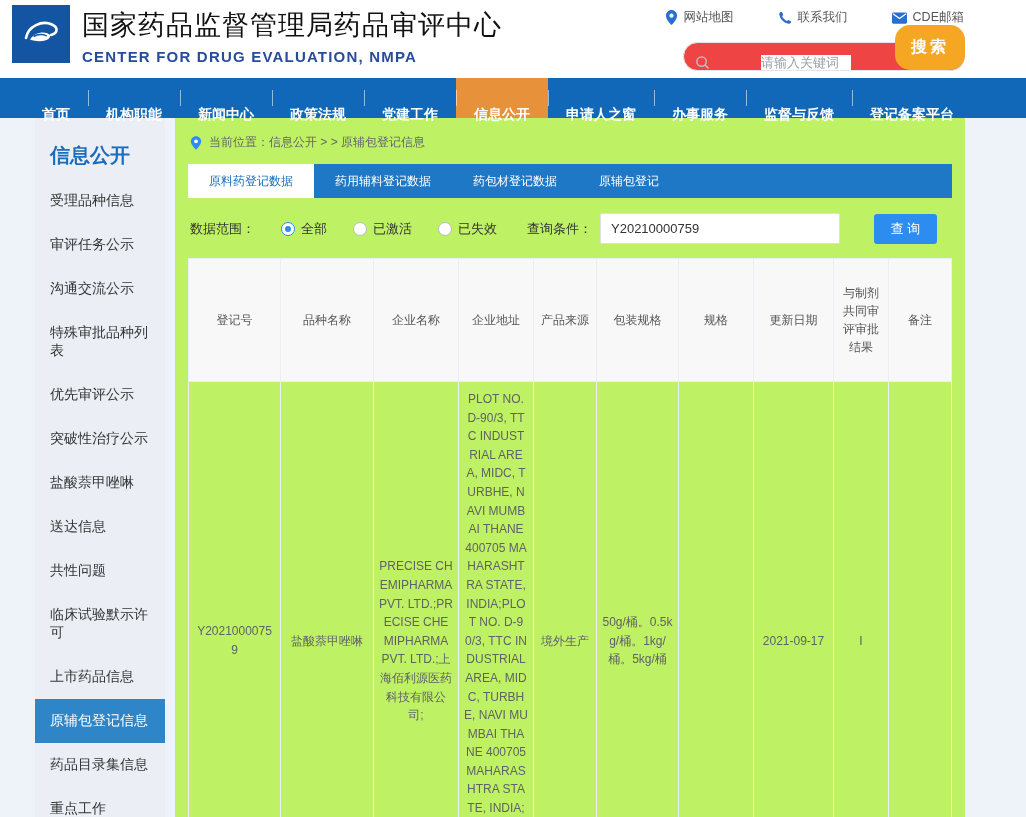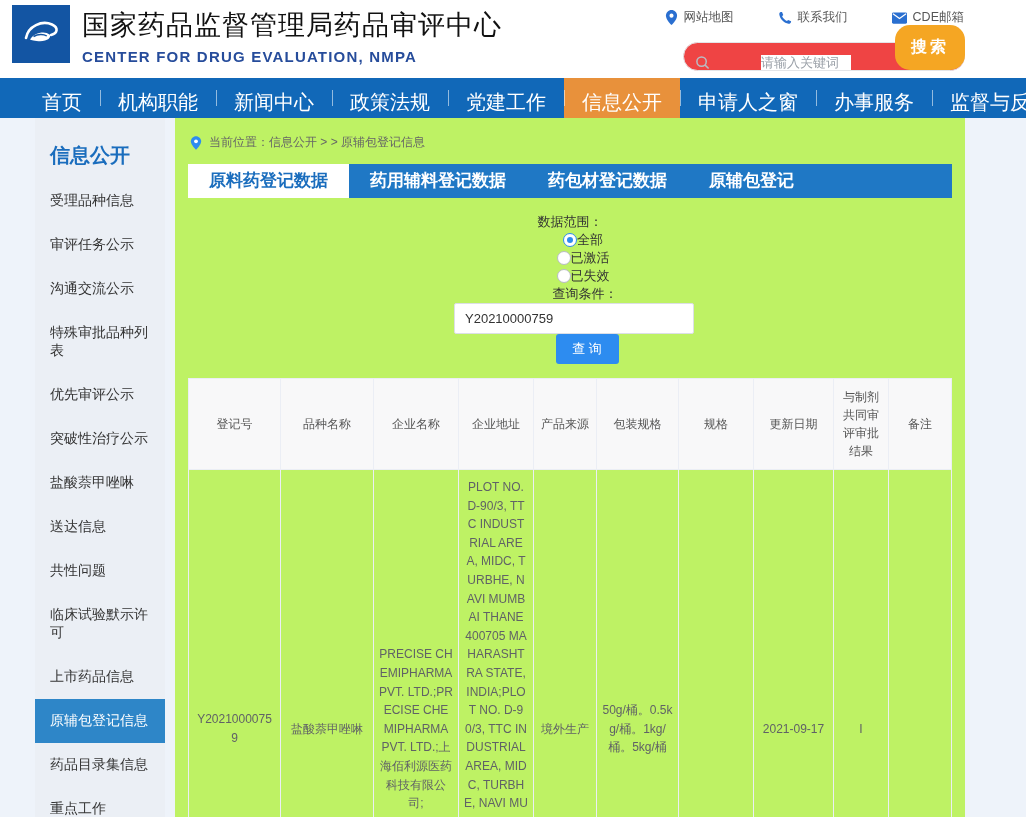--- a/index.html
+++ b/index.html
@@ -18,54 +18,54 @@
   .search-bar { position:absolute; right:61px; top:42px; width:282px; height:29px; border:1px solid #e3e5e8;
     border-radius:15px; background:#ef4444; display:flex; align-items:flex-end; padding-left:11px;gap:44px; }
   .search-bar input { border:none; outline:none; flex:1; font-size:13px; color:#333; margin-left:7px; min-width:0;
     font-family:inherit; }
   .search-bar input::placeholder { color:#9aa0a8; }
   .search-btn { width:70px; height:45px; margin-right:-1px; border:none; border-radius:15px; background:#f5a623;
     color:#fff; font-size:16px; font-weight:bold; letter-spacing:3px; cursor:pointer; font-family:inherit; }
 
   
   .navbar { height:40px; background:#1168b8; display:flex; align-items:stretch; padding-left:24px; }
-  .nav-item { color:#fff; font-size:20px; font-weight:normal; line-height:40px; padding:4px 18px;
+  .nav-item { color:#fff; font-size:14px; font-weight:bold; line-height:40px; padding:16px 18px;
     position:relative; cursor:pointer; white-space:nowrap; }
   .nav-item + .nav-item::before { content:""; position:absolute; left:0; top:12px; height:16px; width:1px;
     background:rgba(255,255,255,.55); }
   .nav-item.active { background:#e8913b; }
 
   
   .content { display:flex; height:699px; padding-left:35px; background:#eef3fa; }
   .sidebar { width:130px; background:#ebeff5; flex:none; }
   .sb-title { color:#1a6dbd; font-size:20px; font-weight:bold; padding:24px 0 10px 15px; }
   .sb-item { font-size:14px; color:#333; padding:13px 4px 13px 15px; cursor:pointer; }
   .sb-item.active { background:#2e86c8; color:#fff; }
 
   .main { width:790px; margin-left:10px; background:#bef264; padding:10px 13px 0 13px; }
   .breadcrumb { display:flex; align-items:center; gap:7px; font-size:12px; color:#666; padding:6px 2px 13px 2px; }
 
   .tabbar { background:#1f78c5; height:34px; display:flex; }
-  .tab { color:#fff; font-size:17px; font-weight:bold; line-height:34px; padding:0 21px; cursor:pointer; white-space:nowrap; }
+  .tab { color:#fff; font-size:12px; font-weight:normal; line-height:34px; padding:0 21px; cursor:pointer; white-space:nowrap; }
   .tab.active { background:#fff; color:#1a6dbd; }
 
-  .filterbar { display:flex; align-items:center; font-size:13px; color:#333; padding:15px 2px 14px 2px;flex-direction:column; }
-  .radio-opt { display:flex; align-items:center; margin-left:26px; cursor:pointer; }
+  .filterbar { display:flex; align-items:center; font-size:13px; color:#333; padding:15px 2px 14px 2px; }
+  .radio-opt { display:flex; align-items:center; gap:6px; margin-left:26px; cursor:pointer; }
   .radio-opt:first-of-type { margin-left:13px; }
   .radio { width:14px; height:14px; border-radius:50%; border:1px solid #b8bcc4; background:#fff; flex:none; position:relative; }
   .radio.checked { border-color:#2d8cf0; }
   .radio.checked::after { content:""; position:absolute; left:3px; top:3px; width:6px; height:6px; border-radius:50%; background:#2d8cf0; }
   .query-label { margin-left:30px; }
   .query-input { width:240px; height:31px; border:1px solid #dcdfe6; border-radius:2px; margin-left:8px;
     padding:0 10px; font-size:13px; color:#333; outline:none; font-family:inherit; }
   .query-btn { margin-left:34px; width:63px; height:30px; border:none; border-radius:3px; background:#2d8cf0;
     color:#fff; font-size:13px; cursor:pointer; font-family:inherit; }
 
   table { width:763px; border-collapse:collapse; font-size:12px; color:#606266; table-layout:fixed; }
-  th { background:#f8f8f9; color:#555; font-weight:normal; border:1px solid #ebeef5; padding:9px 4px; line-height:1.5; }
+  th { background:#f8f8f9; color:#555; font-weight:normal; border:1px solid #ebeef5; padding:25px 4px; line-height:1.5; }
   td { border:1px solid #ebeef5; padding:8px 5px; text-align:center; vertical-align:middle; line-height:1.55;
     word-break:break-all; }
 </style>
 </head>
 <body>
 
 <div class="header">
   <div class="logo">
     <svg width="44" height="44" viewBox="0 0 44 44">
       <path d="M7 26 C9 14 23 8 33 12.5 C39.5 15.5 39 21 32 23" fill="none" stroke="#fff" stroke-width="2.6" stroke-linecap="round"></path>

